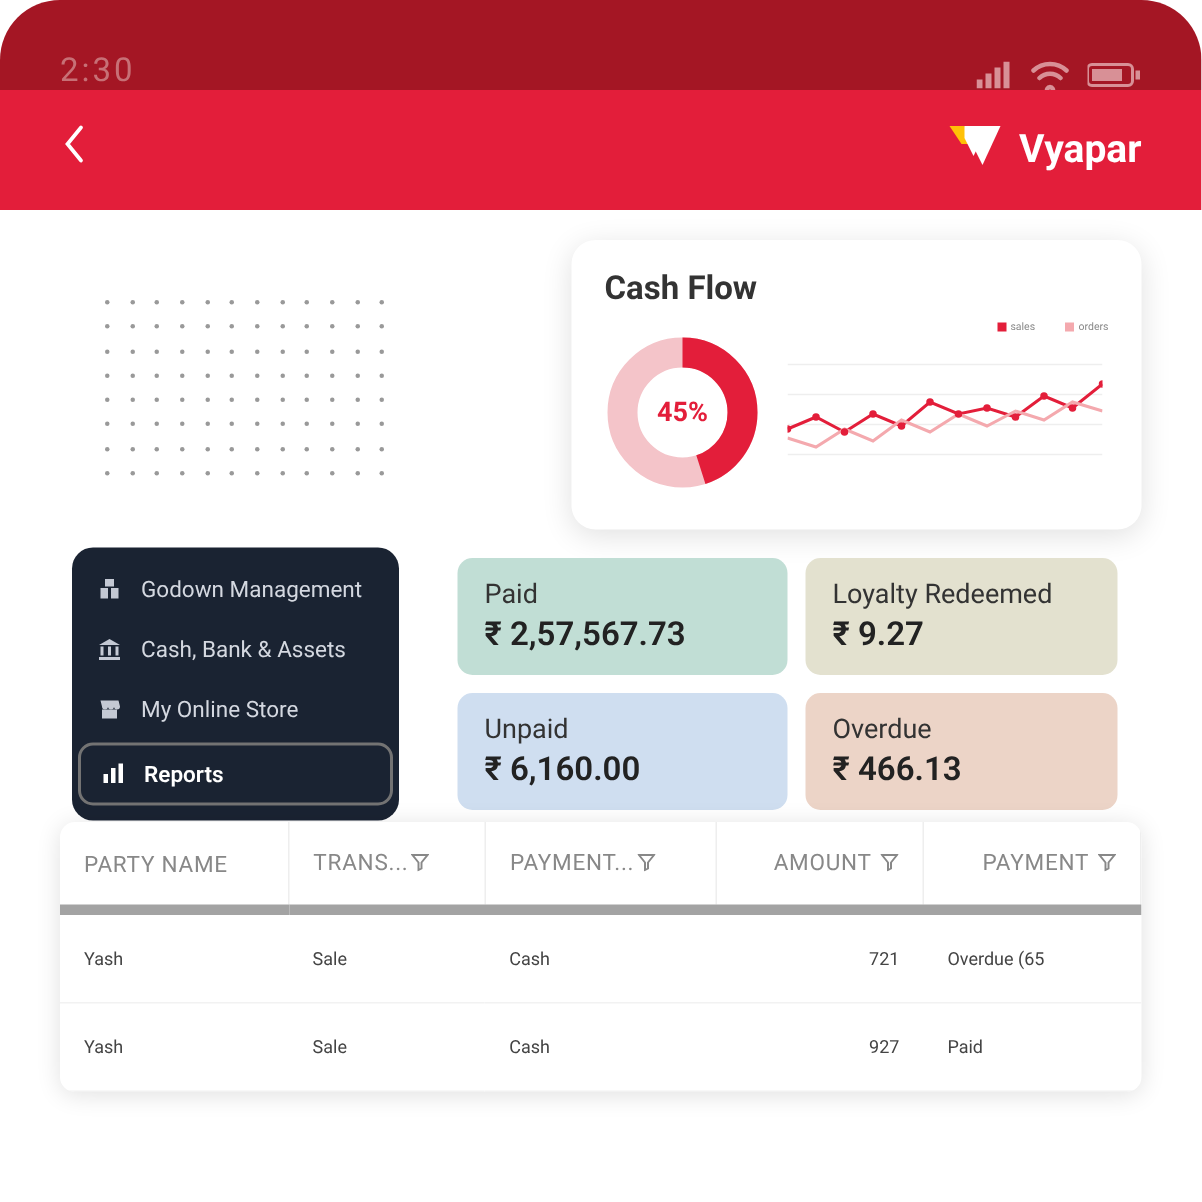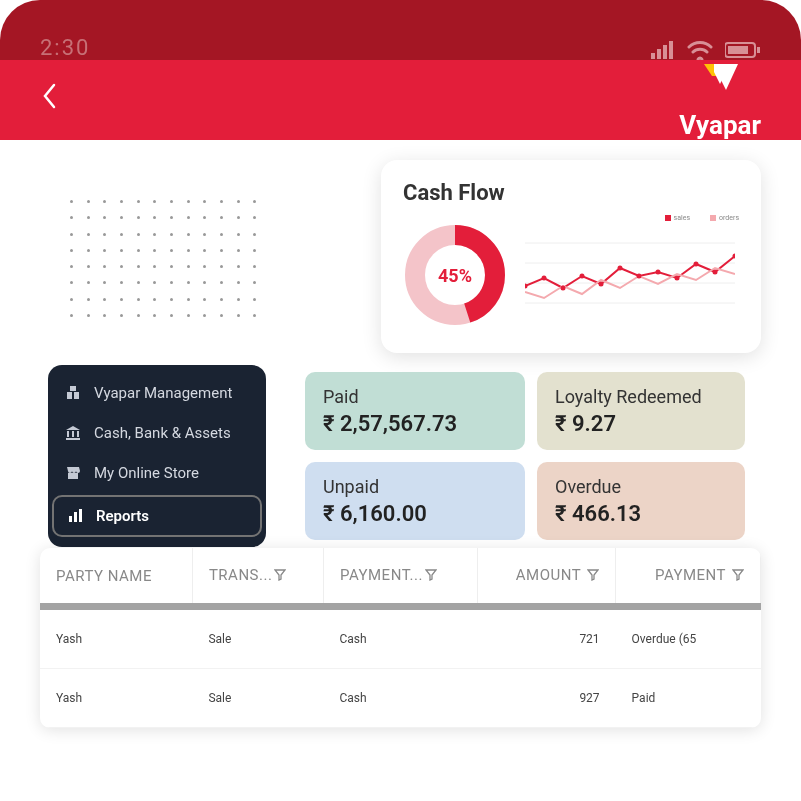--- a/index.html
+++ b/index.html
@@ -55,21 +55,20 @@
       font-size: 32px;
       cursor: pointer;
     }
     .brand {
       display: flex;
       align-items: center;
       gap: 10px;
       color: #fff;
       font-size: 26px;
       font-weight: 700;
-      flex-direction: column;
     }
     .brand-icon {
       display: inline-block;
     }
     .main {
       padding: 30px 20px;
       position: relative;
     }
     .dots-pattern {
       position: absolute;
@@ -428,21 +427,21 @@
 
     <div class="sidebar-menu">
       <div class="menu-item">
         <span class="menu-icon">
           <svg width="16" height="16" viewBox="0 0 16 16" fill="#c4c9d4">
               <rect x="2" y="7" width="5" height="7"></rect>
               <rect x="9" y="7" width="5" height="7"></rect>
               <rect x="5" y="1" width="6" height="5"></rect>
             </svg>
         </span>
-        <span>Vyapar Management</span>
+        <span>Godown Management</span>
       </div>
       <div class="menu-item">
         <span class="menu-icon">
           <svg width="16" height="16" viewBox="0 0 16 16" fill="#c4c9d4">
               <path d="M8 1 L15 5 L1 5 Z"></path>
               <rect x="2" y="6" width="2" height="6"></rect>
               <rect x="7" y="6" width="2" height="6"></rect>
               <rect x="12" y="6" width="2" height="6"></rect>
               <rect x="1" y="13" width="14" height="2"></rect>
             </svg>

